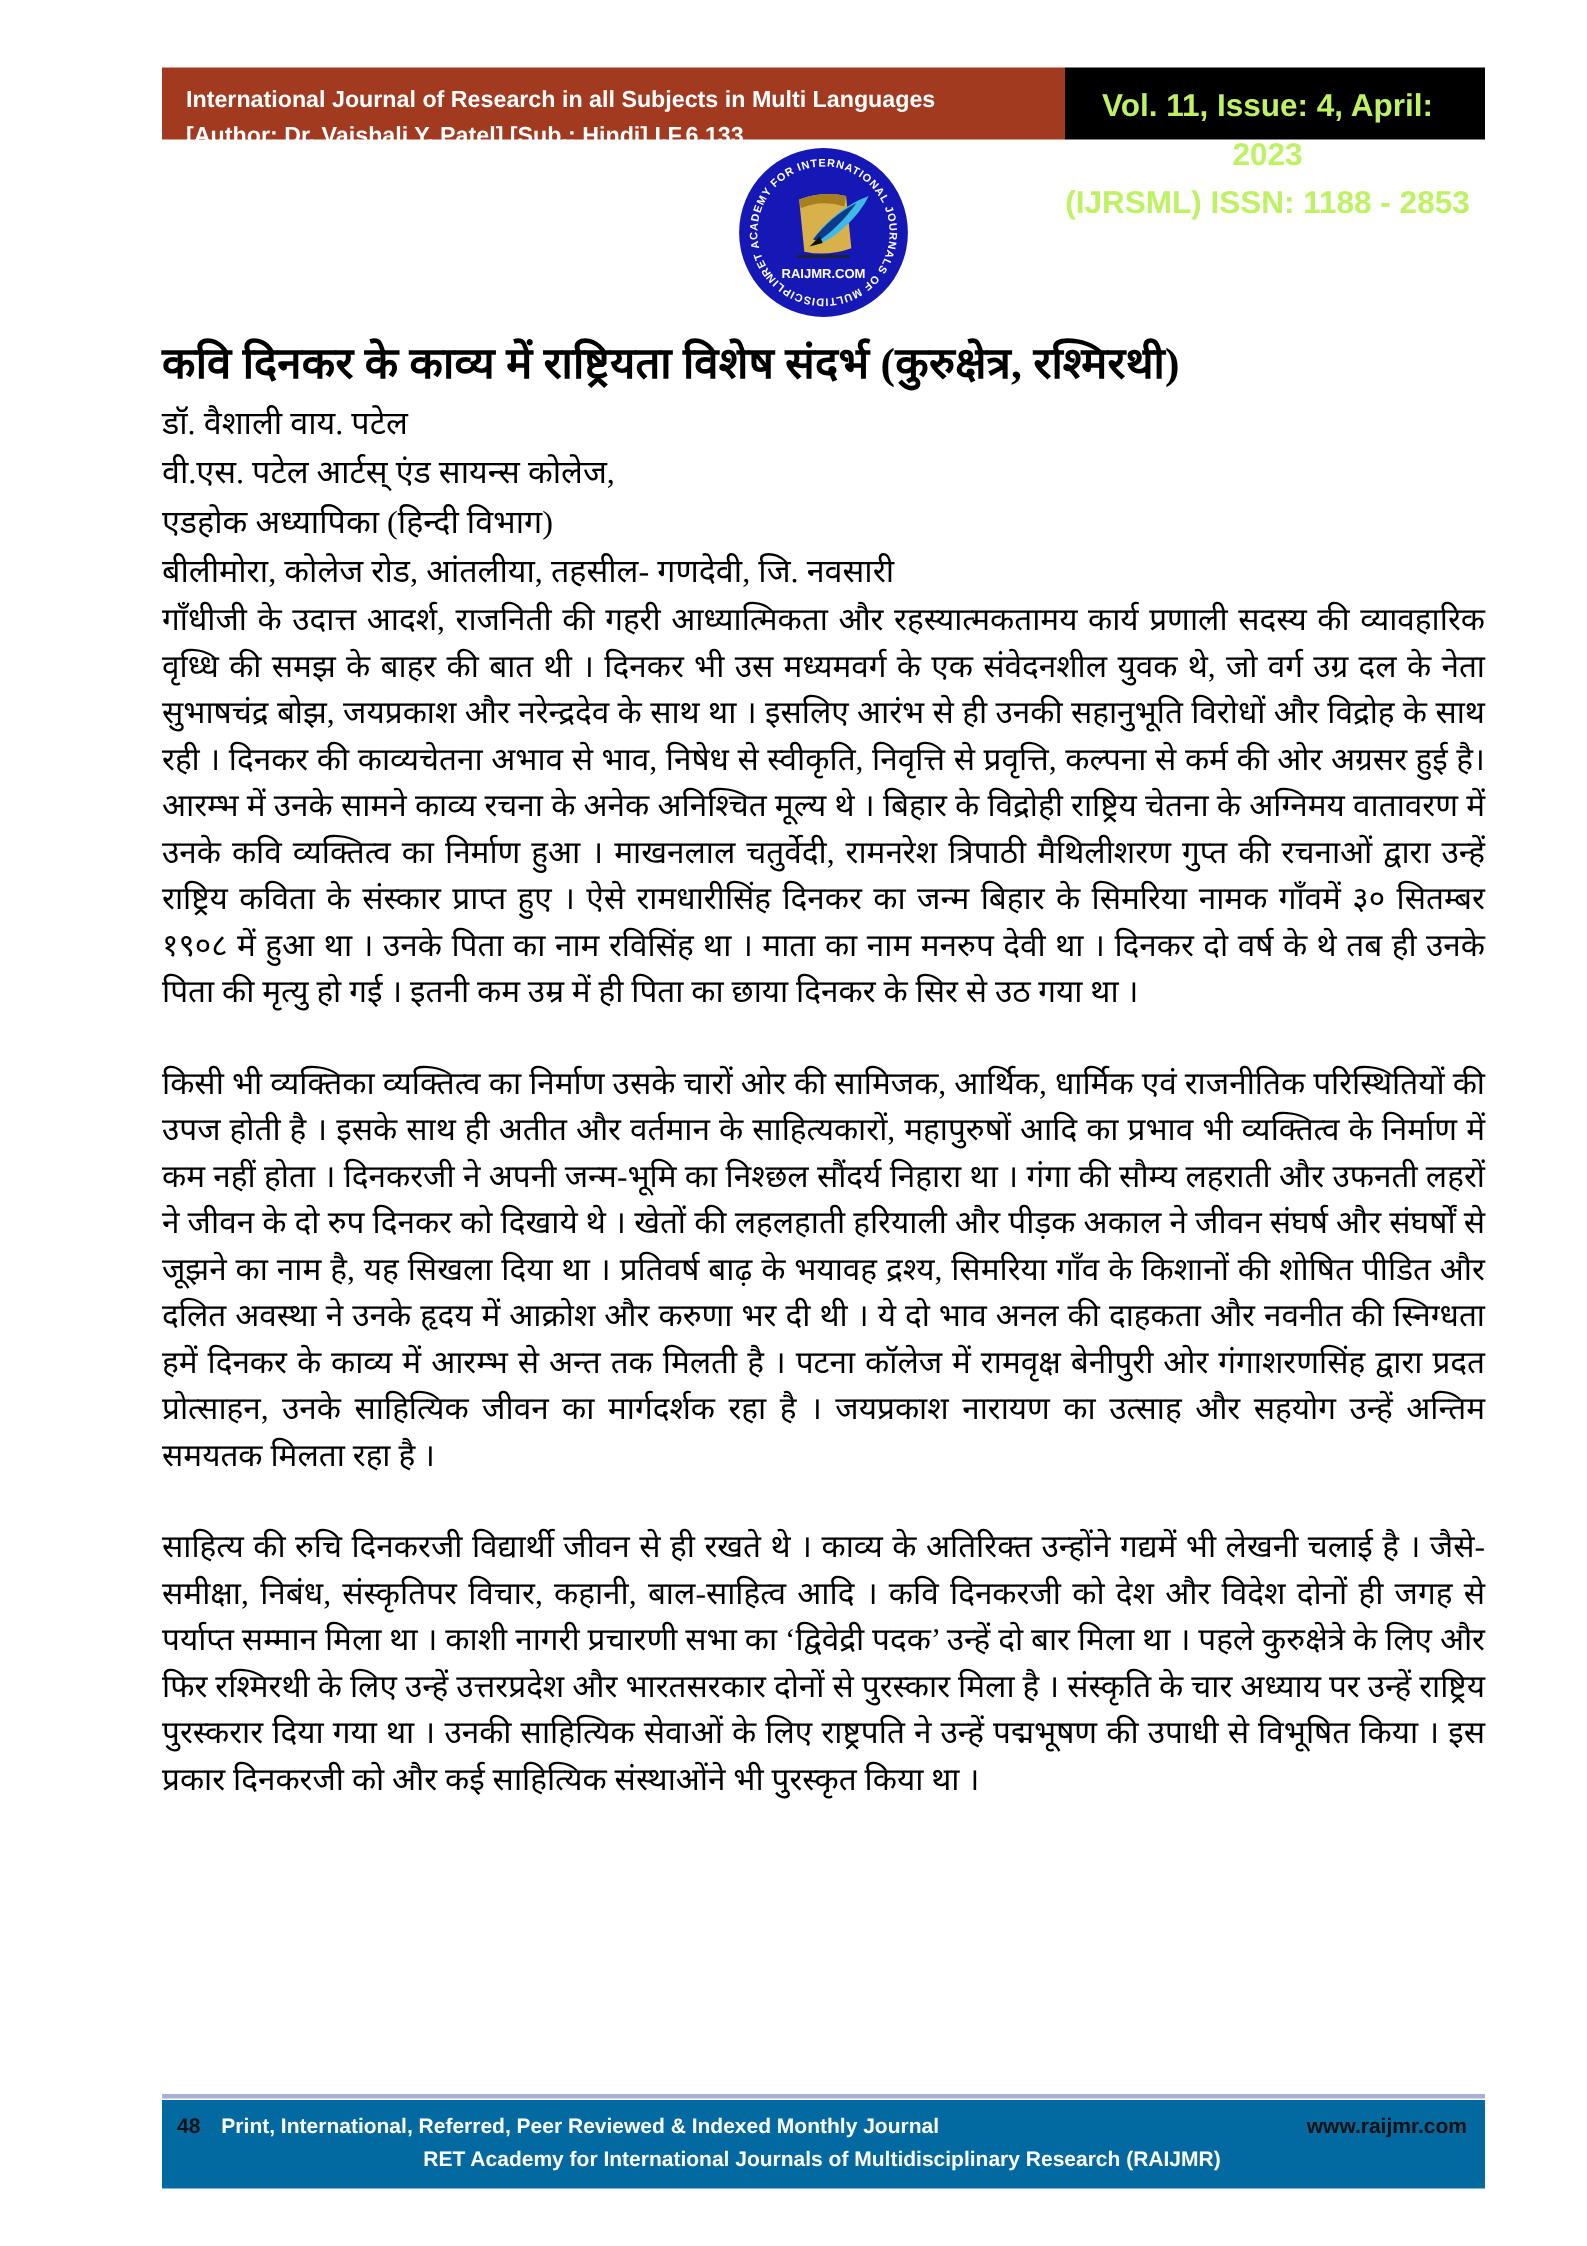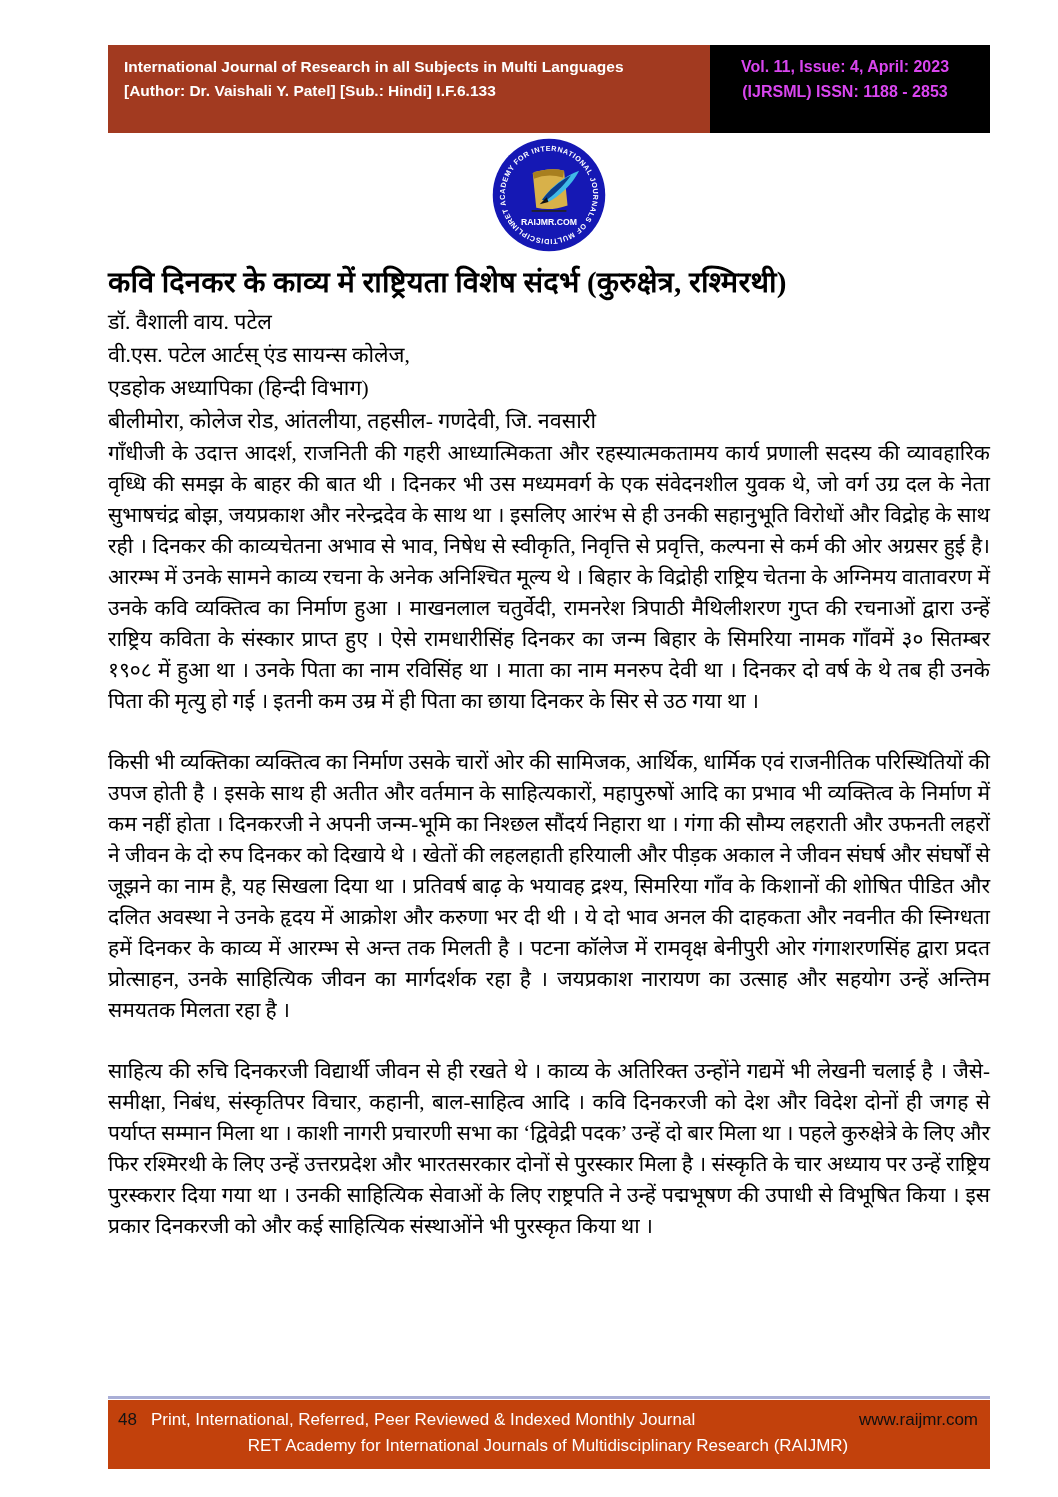--- a/index.html
+++ b/index.html
@@ -10,29 +10,29 @@
     color:#000;
     position:relative;
     overflow:hidden;
   }
   .page {
     width:1058px; height:1497px;
     padding:45px 68px 0 108px;
     position:relative;
   }
   
-  .hdr { display:flex; width:882px; height:88px;
+  .hdr { display:flex; width:882px; height:48px;
     font-family:"Liberation Sans","DejaVu Sans",sans-serif; font-weight:bold; }
   .hdr-left {
     width:602px; background:#a23a20; color:#ffffff;
     padding:10px 0 0 16px; font-size:15.5px; line-height:1.55;
   }
   .hdr-right {
-    width:280px; background:#000000; color:#d946ef;
-    padding:10px 10px 0 0; font-size:16px; line-height:1.55; text-align:center;
+    width:280px; background:#000000; color:#bef264;
+    padding:10px 10px 0 0; font-size:21px; line-height:1.55; text-align:center;
   }
   
   .logo-row { display:flex; justify-content:center; margin-top:4px; }
   
   .title {
     text-align:left; font-weight:bold; font-size:29px;
     margin-top:8px; letter-spacing:0.2px;
   }
   .byline { text-align:left; font-size:21.5px; line-height:33px; margin-top:6px; }
   .byline .name { font-weight:500; }
@@ -40,23 +40,23 @@
   .sec-head { font-weight:bold; font-size:22px; margin-top:14px; }
   .para {
     font-size:21px; line-height:31px; text-align:justify;
     margin-top:0; width:882px;
   }
   .para + .para { margin-top:30px; }
   
   .footer-wrap { position:absolute; left:108px; top:1396px; width:882px; }
   .footer-topline { height:3px; background:#a9aed6; }
   .footer {
-    background:#c2410c; color:#ffffff; margin-top:1px;
-    font-family:"Liberation Sans","DejaVu Sans",sans-serif; font-weight:normal;
-    font-size:17px; padding:7px 12px 9px 10px; line-height:1.55;
+    background:#0369a1; color:#ffffff; margin-top:1px;
+    font-family:"Liberation Sans","DejaVu Sans",sans-serif; font-weight:bold;
+    font-size:14px; padding:7px 12px 9px 10px; line-height:1.55;
   }
   .f-row1 { display:flex; align-items:baseline; }
   .f-pagenum { color:#141414; margin-right:14px; }
   .f-journal { flex:1; }
   .f-site { color:#101010; }
   .f-row2 { text-align:center; }
   a { color:inherit; text-decoration:none; }
 </style>
 </head>
 <body>

